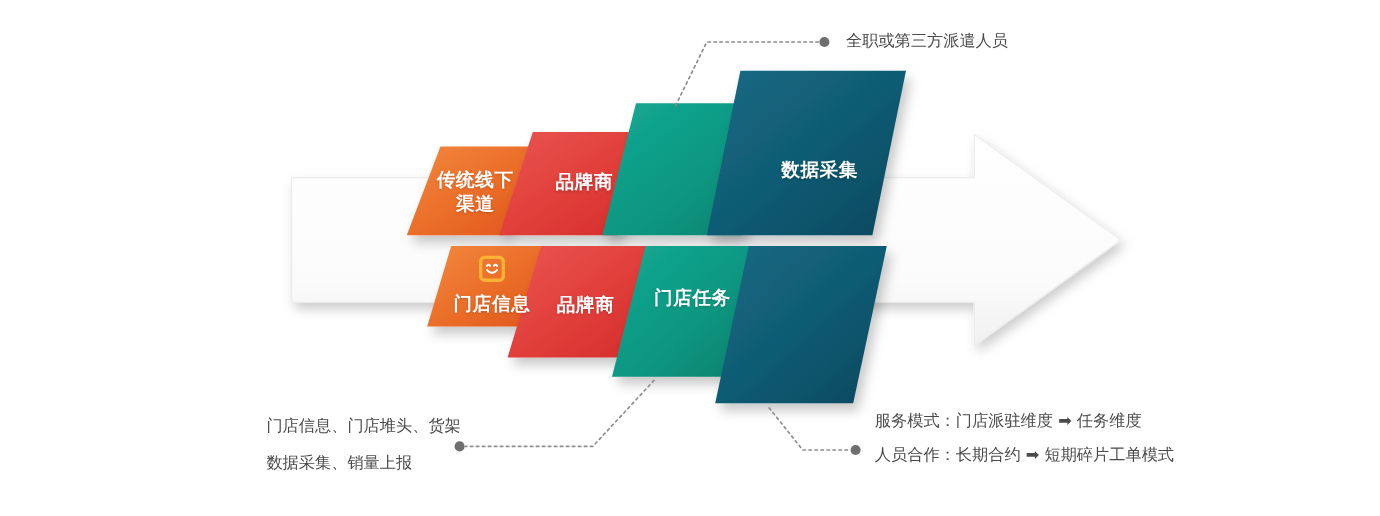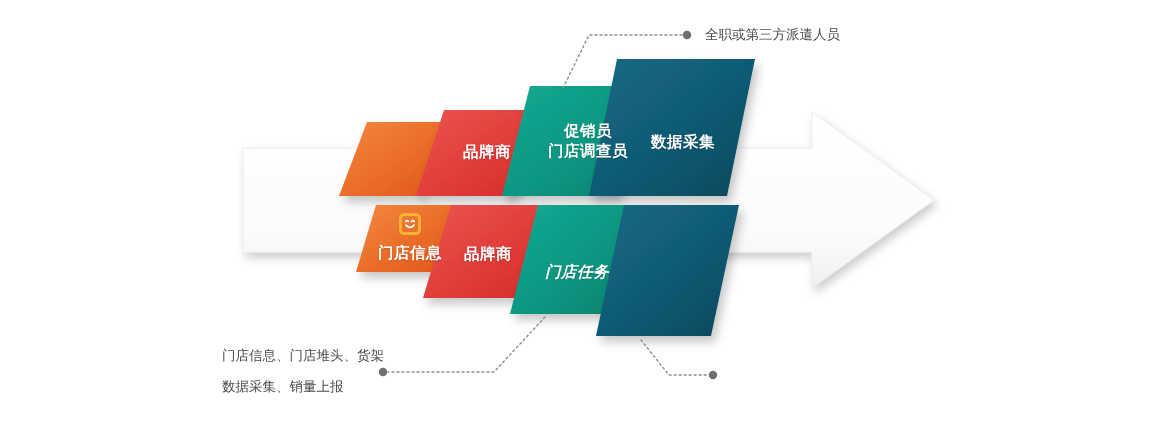--- a/index.html
+++ b/index.html
@@ -113,32 +113,36 @@
     </g>
   </svg>
 
   <svg id="smiley-icon" viewBox="0 0 24 24">
     <rect x="1.6" y="1.6" width="20.8" height="20.8" rx="4" ry="4" fill="none" stroke="#f9b233" stroke-width="3.2"></rect>
     <path d="M7.3,9.3 q1.5,-2.0 3.0,0" fill="none" stroke="#ffffff" stroke-width="1.7" stroke-linecap="round"></path>
     <path d="M13.7,9.3 q1.5,-2.0 3.0,0" fill="none" stroke="#ffffff" stroke-width="1.7" stroke-linecap="round"></path>
     <path d="M7.6,13.2 q4.4,5.0 8.8,0" fill="none" stroke="#ffffff" stroke-width="1.9" stroke-linecap="round"></path>
   </svg>
 
+  <div class="shape-label" style="left:356px;top:140px;width:80px;">传统线下
+渠道</div>
   <div class="shape-label" style="left:443px;top:142px;width:88px;">品牌商</div>
-  <div class="shape-label" style="left:533px;top:121px;width:110px;">促销员
-门店调查员</div>
   <div class="shape-label" style="left:636px;top:132px;width:94px;">数据采集</div>
 
   <div class="shape-label" style="left:365px;top:243px;width:90px;">门店信息</div>
   <div class="shape-label" style="left:445px;top:244px;width:86px;">品牌商</div>
-  <div class="shape-label" style="left:531px;top:262px;width:92px;font-style:italic;">门店任务</div>
+  <div class="shape-label" style="left:531px;top:238px;width:92px;">门店任务</div>
 
   <div id="ann-bl" class="ann">
     <div>门店信息、门店堆头、货架</div>
     <div style="margin-top:10px;">数据采集、销量上报</div>
   </div>
 
   <div id="ann-top" class="ann">
     <div>全职或第三方派遣人员</div>
   </div>
 
+  <div id="ann-br" class="ann">
+    <div>服务模式：门店派驻维度 ➡ 任务维度</div>
+    <div style="margin-top:7px;">人员合作：长期合约 ➡ 短期碎片工单模式</div>
+  </div>
 
 </div>
 
 </body></html>

